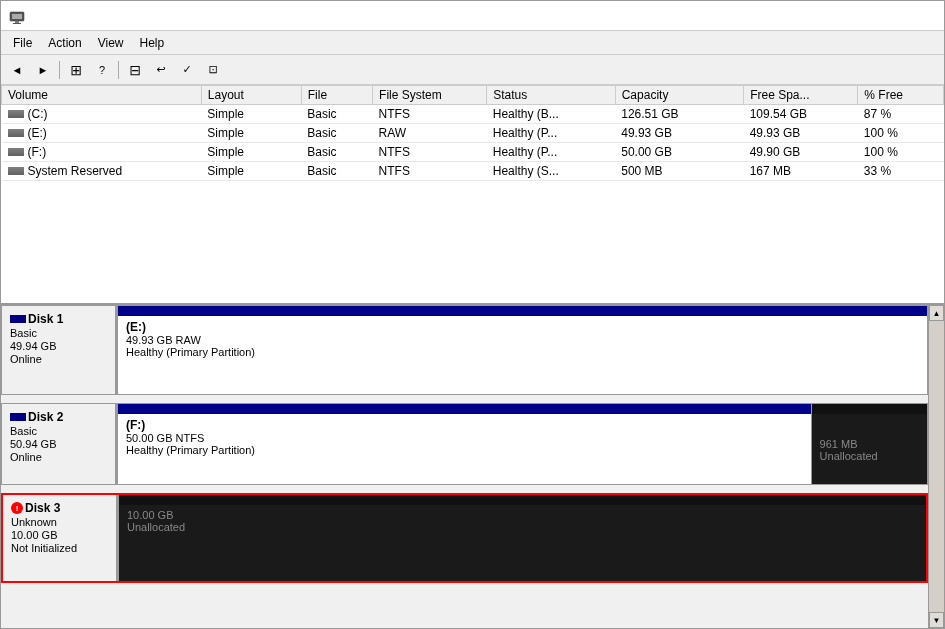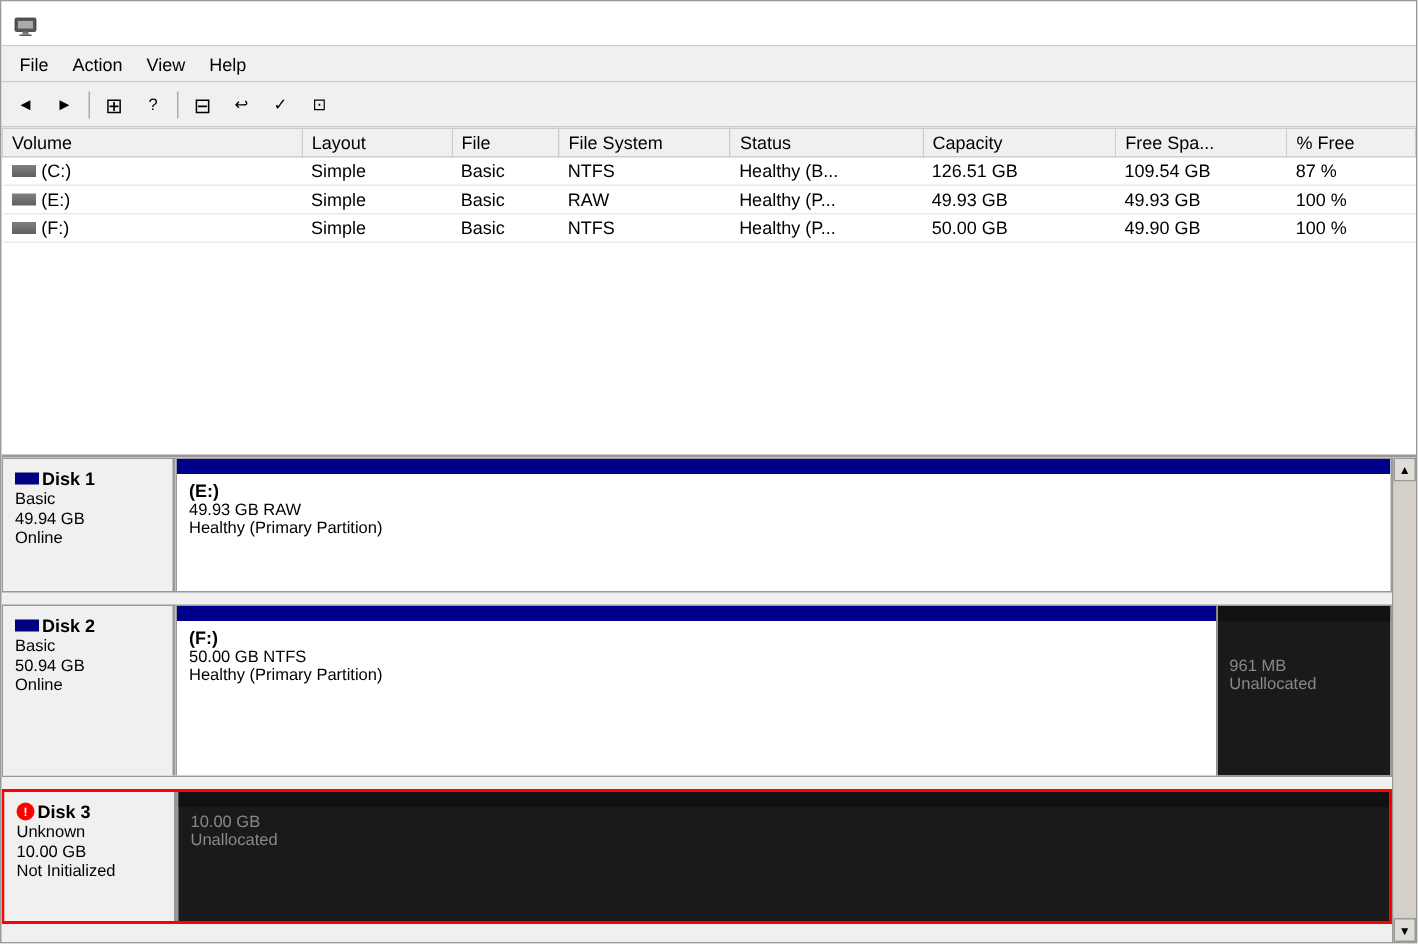--- a/index.html
+++ b/index.html
@@ -278,20 +278,35 @@
       </span>
     </td>
     <td>Simple</td>
     <td>Basic</td>
     <td>NTFS</td>
     <td>Healthy (P...</td>
     <td>50.00 GB</td>
     <td>49.90 GB</td>
     <td>100 %</td>
   </tr>
+            <tr>
+    <td>
+      <span class="volume-icon">
+        <span class="drive-icon"></span>
+        System Reserved
+      </span>
+    </td>
+    <td>Simple</td>
+    <td>Basic</td>
+    <td>NTFS</td>
+    <td>Healthy (S...</td>
+    <td>500 MB</td>
+    <td>167 MB</td>
+    <td>33 %</td>
+  </tr>
           </tbody>
       </table>
     </div>
 
     <div class="scrollbar-area">
       <div class="disk-list" id="disk-list">
       <div style="display: flex; height: 90px; background: rgb(240, 240, 240); border: 1px solid rgb(153, 153, 153); margin-bottom: 4px;">
             <div style="width: 115px; min-width: 115px; padding: 6px 8px; border-right: 2px solid rgb(153, 153, 153); background: rgb(240, 240, 240); font-size: 11px; display: flex; flex-direction: column; justify-content: flex-start; gap: 1px;">
     <div style="font-weight:bold;font-size:12px;display:flex;align-items:center;">
       <span style="width:16px;height:8px;background:#000080;display:inline-block;margin-right:2px;"></span>Disk 1
@@ -304,21 +319,21 @@
               <div style="flex: 1 1 0%; display: flex; flex-direction: column; background: rgb(255, 255, 255); border-left: 1px solid rgb(153, 153, 153); overflow: hidden; position: relative; color: rgb(0, 0, 0);">
       <div style="height:10px; background:#00008b; flex-shrink:0;"></div>
       <div style="padding:4px 8px; font-size:11px;">
         <div style="font-weight:bold;font-size:12px;">(E:)</div>
         <div>49.93 GB RAW</div>
         <div>Healthy (Primary Partition)</div>
       </div>
     </div>
             </div>
           </div>
-          <div style="display: flex; height: 115px; background: rgb(240, 240, 240); border: 1px solid rgb(153, 153, 153); margin-bottom: 4px;">
+          <div style="display: flex; height: 82px; background: rgb(240, 240, 240); border: 1px solid rgb(153, 153, 153); margin-bottom: 4px;">
             <div style="width: 115px; min-width: 115px; padding: 6px 8px; border-right: 2px solid rgb(153, 153, 153); background: rgb(240, 240, 240); font-size: 11px; display: flex; flex-direction: column; justify-content: flex-start; gap: 1px;">
     <div style="font-weight:bold;font-size:12px;display:flex;align-items:center;">
       <span style="width:16px;height:8px;background:#000080;display:inline-block;margin-right:2px;"></span>Disk 2
     </div>
     <div>Basic</div>
     <div>50.94 GB</div>
     <div>Online</div>
   </div>
             <div style="display: flex; flex: 1 1 0%; overflow: hidden;">
               <div style="flex: 3 1 0%; display: flex; flex-direction: column; background: rgb(255, 255, 255); border-left: 1px solid rgb(153, 153, 153); overflow: hidden; position: relative; color: rgb(0, 0, 0);">

